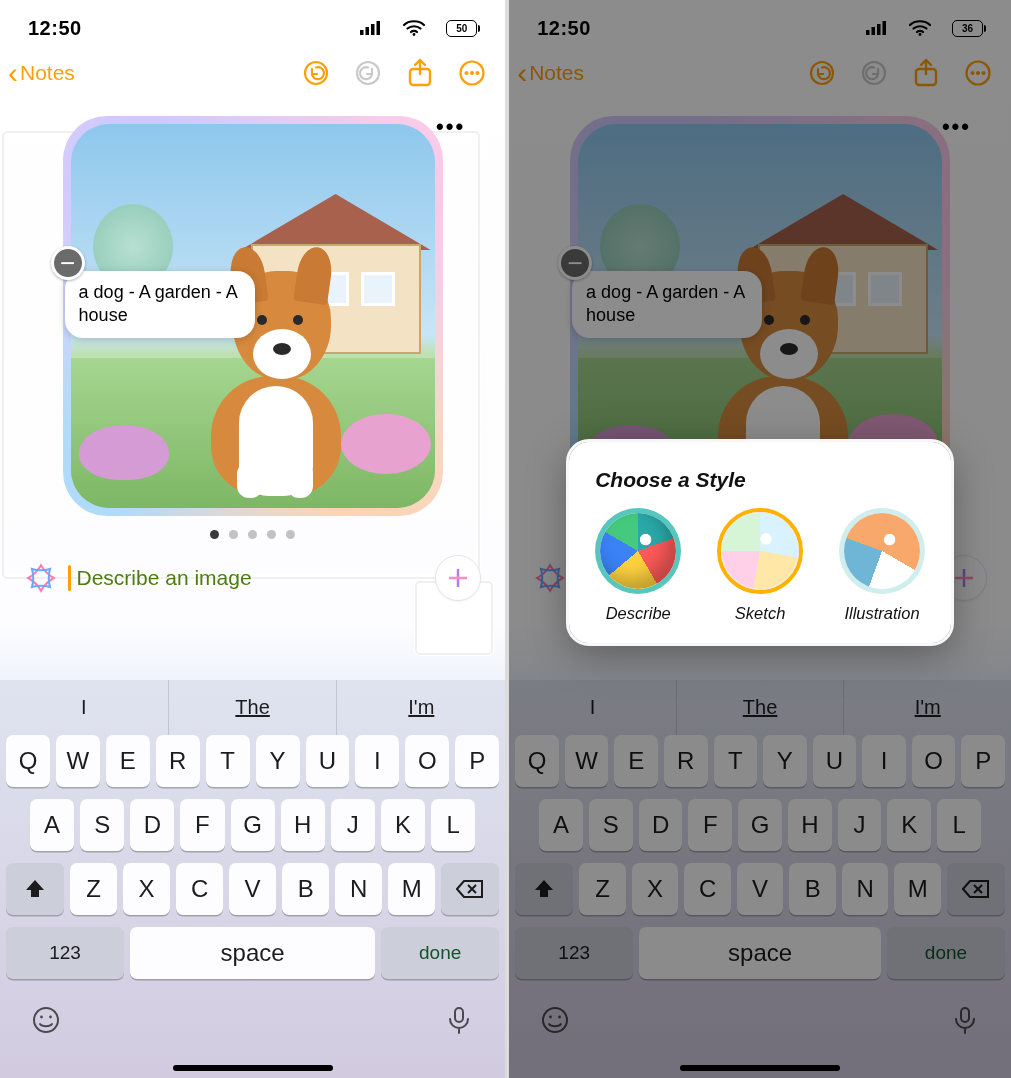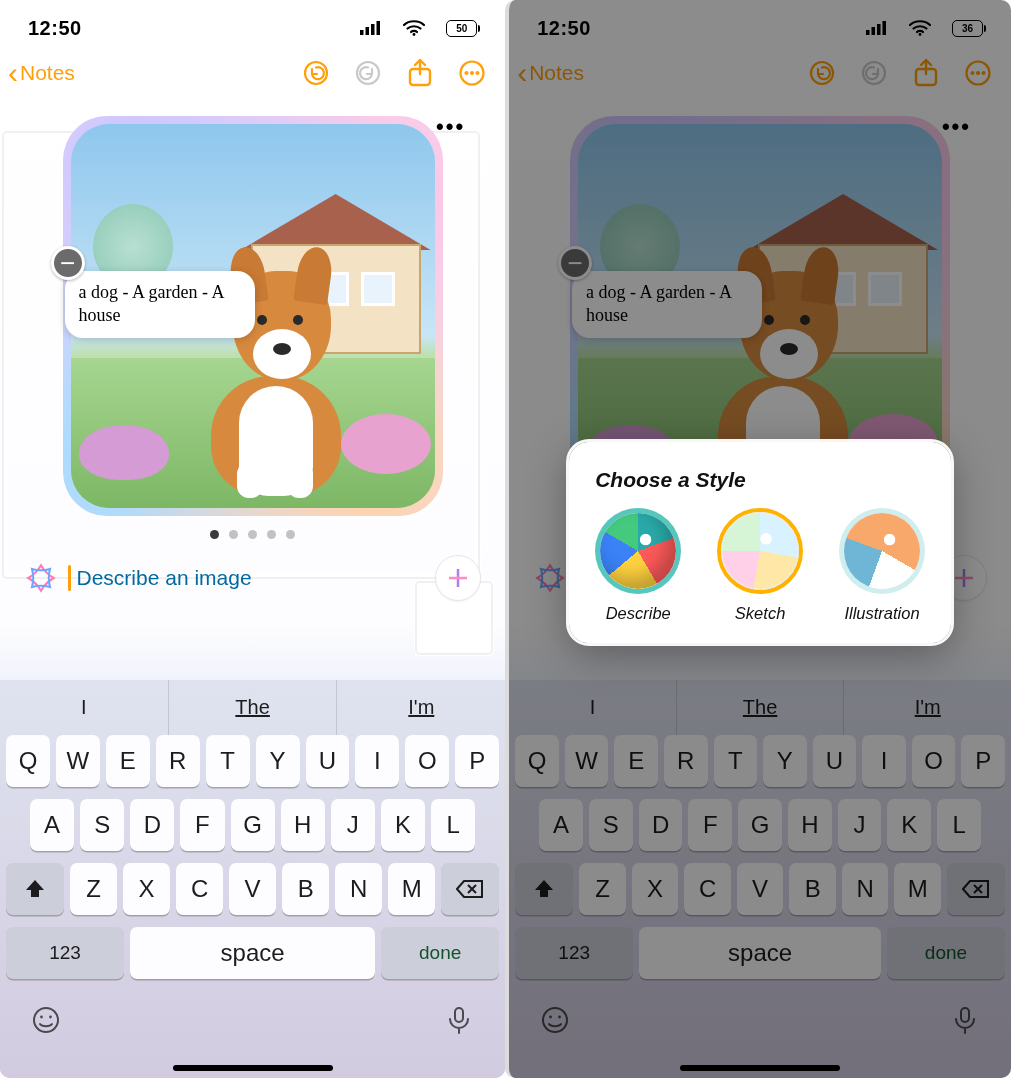--- a/index.html
+++ b/index.html
@@ -1,18 +1,18 @@
 <!DOCTYPE html>
 <html><head>
 <meta charset="utf-8">
 <style>
   * { box-sizing: border-box; margin: 0; padding: 0; }
   html, body { width: 1011px; height: 1078px; font-family: -apple-system, "Helvetica Neue", Arial, sans-serif; background:#fff; }
   .stage { display:flex; width:1011px; height:1078px; }
-  .phone { position:relative; width:601px; height:1078px; overflow:hidden;border-radius:10px; }
+  .phone { position:relative; width:601px; height:1078px; overflow:hidden; }
   .phone + .phone { border-left:4px solid #dcdcdc; }
   .bg-gradient { position:absolute; inset:0; background: linear-gradient(180deg,#fff 0%, #fdfdff 58%, #e1e6f8 70%, #cdb9dc 100%); }
   .dim-overlay { position:absolute; inset:0; background:rgba(0,0,0,0.45); z-index:50; }
   .content { position:relative; z-index:10; }
 
   
   .statusbar { display:flex; justify-content:space-between; align-items:center; padding:14px 28px 6px 28px; height:48px; }
   .status-time { font-size:20px; font-weight:600; letter-spacing:0.5px; }
   .status-right { display:flex; align-items:center; gap:21px; }
   .status-right svg { display:block; }
@@ -64,30 +64,30 @@
   .dog .nose { position:absolute; top:72px; left:82px; width:18px; height:12px; background:#2a2a2a; border-radius:50%; }
   .dog .earL,.dog .earR { position:absolute; top:-24px; width:34px; height:56px; background:#c97a34; border-radius:60% 60% 10% 10%; }
   .dog .earL{ left:40px; transform:rotate(-8deg);} .dog .earR{ left:106px; transform:rotate(8deg);}
   .dog .eyeL,.dog .eyeR{ position:absolute; top:44px; width:10px; height:10px; background:#2a2a2a; border-radius:50%; }
   .dog .eyeL{left:66px;} .dog .eyeR{left:102px;}
   .dog .legL,.dog .legR{position:absolute;bottom:-2px;width:26px;height:36px;background:#fff;border-radius:12px;}
   .dog .legL{left:46px;} .dog .legR{left:96px;}
 
   .remove-pill { position:absolute; left:-12px; top:130px; z-index:5; }
   .remove-btn { width:34px; height:34px; border-radius:50%; background:#6b6b6b; color:#fff; display:flex; align-items:center; justify-content:center; font-size:26px; font-weight:500; border:3px solid #fff; box-shadow:0 1px 3px rgba(0,0,0,.3); }
-  .prompt-chip { position:absolute; left:2px; top:155px; max-width:190px; background:#fff; border-radius:18px; padding:10px 14px; font-size:18px; line-height:1.3; box-shadow:0 2px 8px rgba(0,0,0,.18); z-index:4;font-family:Liberation Serif, serif;}
+  .prompt-chip { position:absolute; left:2px; top:155px; max-width:190px; background:#fff; border-radius:18px; padding:10px 14px; font-size:18px; line-height:1.3; box-shadow:0 2px 8px rgba(0,0,0,.18); z-index:4;}
 
   .pager { display:flex; justify-content:center; gap:10px; margin:14px 0 8px 0; }
   .pager .dot { width:9px; height:9px; border-radius:50%; background:#c2c2c6; }
   .pager .dot.active { background:#3a3a3c; }
 
   
   .prompt-row { display:flex; align-items:center; gap:10px; padding:8px 24px 0 24px; position:relative; }
   .ai-star { width:34px; height:34px; }
-  .prompt-input { flex:1; font-size:21px; color:#0369a1; height:40px; display:flex; align-items:center; }
+  .prompt-input { flex:1; font-size:21px; color:#4d7c0f; height:40px; display:flex; align-items:center; }
   .cursor-bar { display:inline-block; width:2.5px; height:26px; background:#ff9f0a; margin-right:6px; border-radius:2px; animation:blink 1.1s step-end infinite;}
   @keyframes blink { 50% {opacity:0;} }
   .plus-btn { width:46px; height:46px; border-radius:50%; background:#fff; display:flex; align-items:center; justify-content:center; border:1px solid #e6e3ee; box-shadow:0 1px 2px rgba(0,0,0,.05); }
   .plus-btn svg line{ stroke-width:2.5; }
 
   
   .hl { position:absolute; border:4px solid #fff; outline:2px solid rgba(0,0,0,.06); border-radius:3px; box-shadow:0 0 0 3px rgba(255,255,255,.9); z-index:1; }
   .hl-left-card { left:4px; top:133px; width:474px; height:444px; background:rgba(255,255,255,0.02);}
   .hl-left-plus { right:14px; top:583px; width:74px; height:70px; background:#fff;}
 

